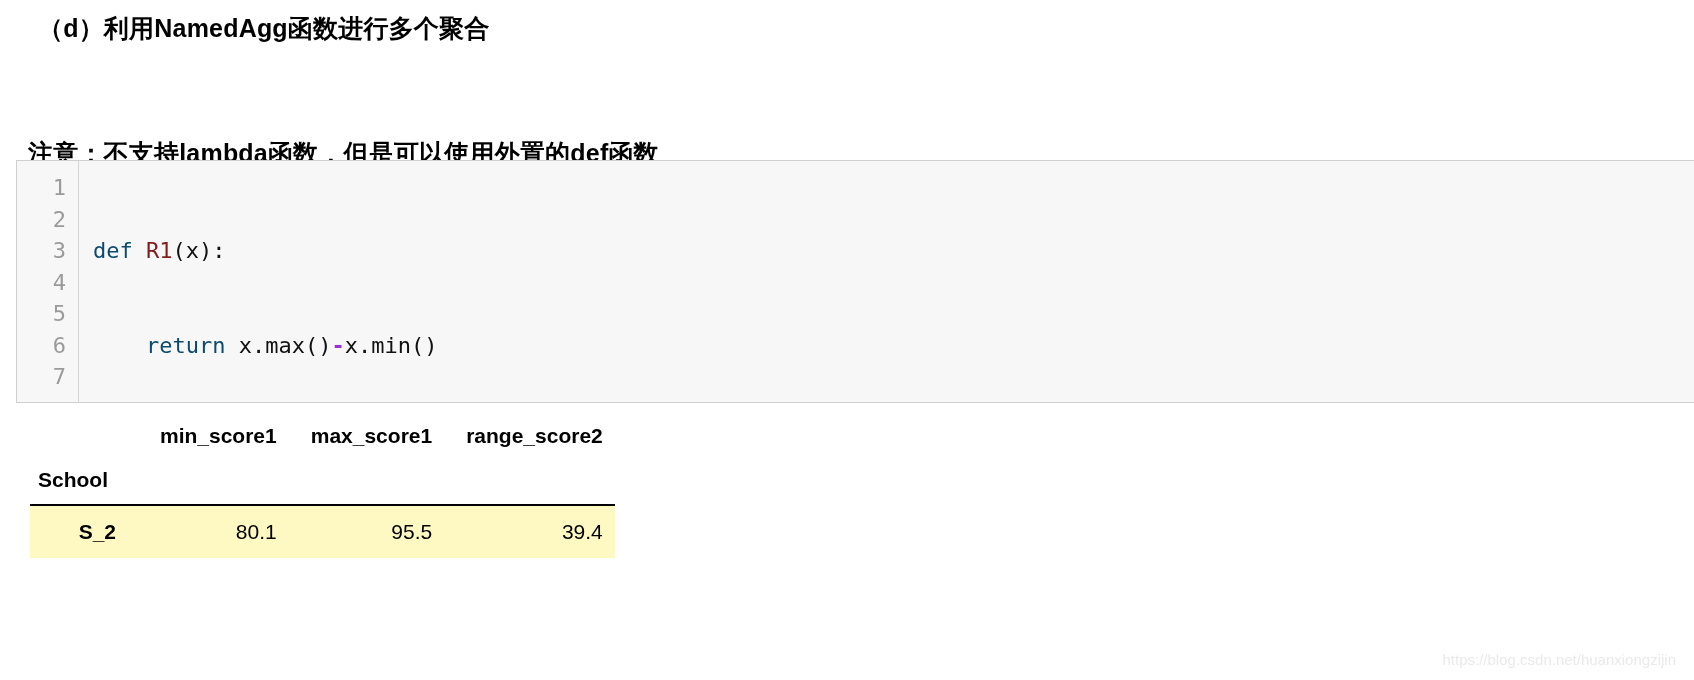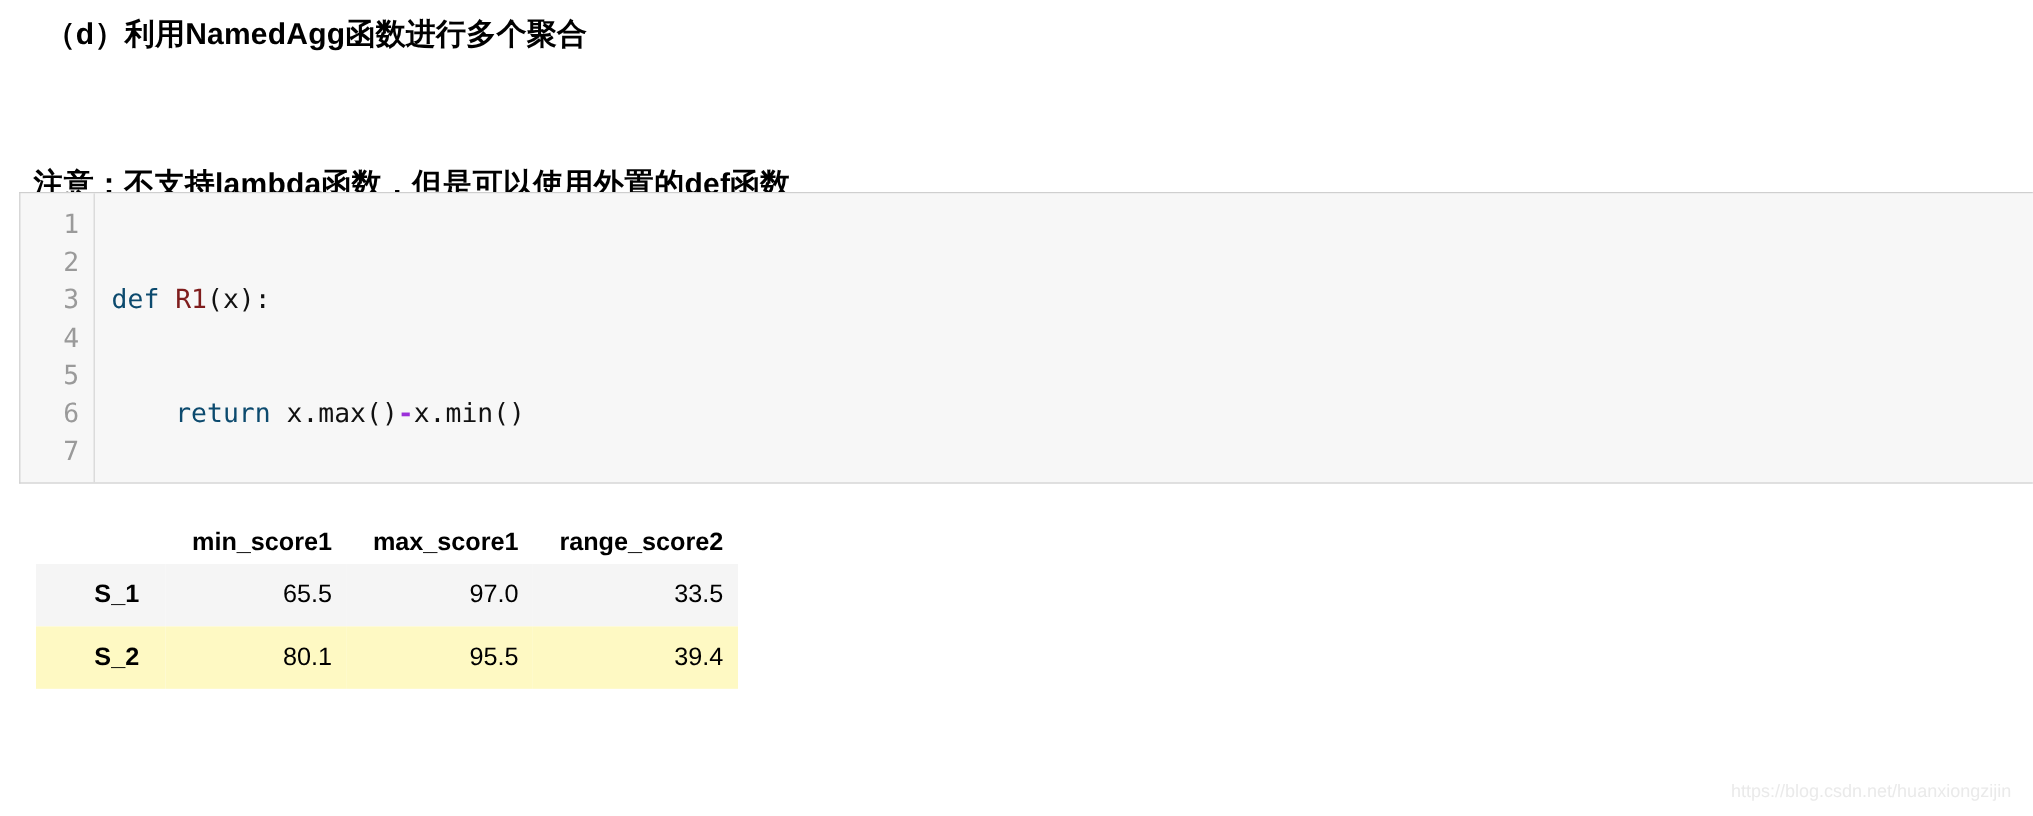--- a/index.html
+++ b/index.html
@@ -83,21 +83,20 @@
   .tok-op   { color: #9b30d9; font-weight: bold; }
   .tok-plain{ color: #111111; }
 
   
   #output-table {
     position: absolute;
     left: 30px;
     top: 418px;
     border-collapse: collapse;
     font-size: 21px;
-    margin-top: 16px;
   }
   #output-table th,
   #output-table td {
     padding: 0;
     border: none;
   }
   .df-corner {
     width: 108px;
   }
   .df-colhead {
@@ -172,28 +171,28 @@
 </div>
 
 <table id="output-table">
   <thead>
     <tr>
       <th class="df-corner"></th>
       <th class="df-colhead">min_score1</th>
       <th class="df-colhead">max_score1</th>
       <th class="df-colhead">range_score2</th>
     </tr>
+    <tr class="header-underline">
+      <th class="df-indexname">School</th>
+      <th></th>
+      <th></th>
+      <th></th>
+    </tr>
   </thead>
   <tbody>
-    <tr class="row-odd">
-      <td class="df-indexcell">S_1</td>
-      <td class="df-value">65.5</td>
-      <td class="df-value">97.0</td>
-      <td class="df-value">33.5</td>
-    </tr>
     <tr class="row-even">
       <td class="df-indexcell">S_2</td>
       <td class="df-value">80.1</td>
       <td class="df-value">95.5</td>
       <td class="df-value">39.4</td>
     </tr>
   </tbody>
 </table>
 
 <div id="watermark">https://blog.csdn.net/huanxiongzijin</div>

